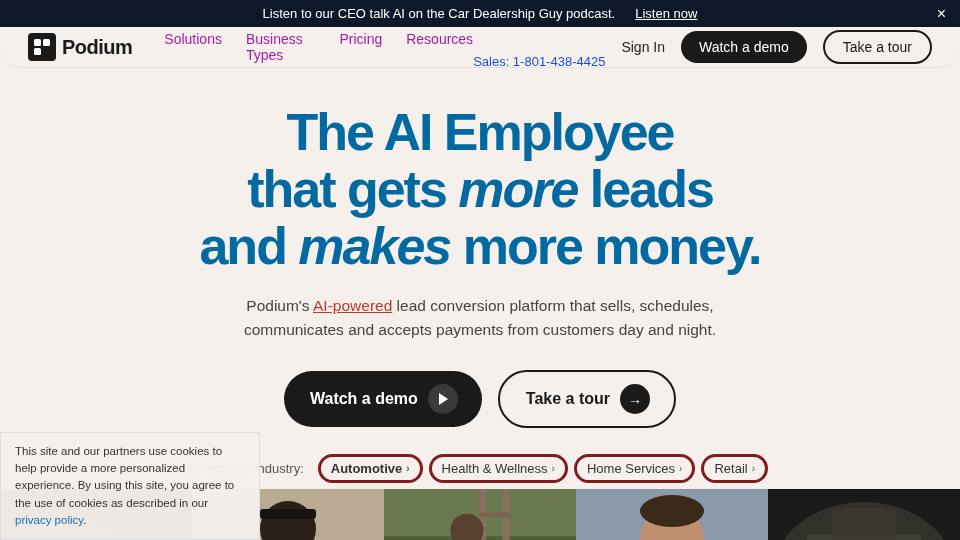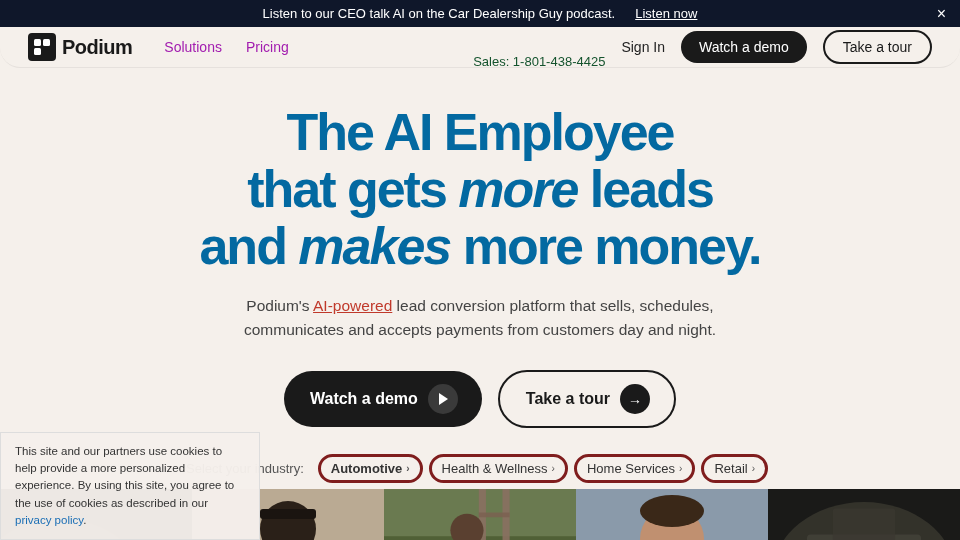--- a/index.html
+++ b/index.html
@@ -72,21 +72,21 @@
       font-weight: 500;
       text-decoration: none;
     }
     #nav-right {
       display: flex;
       align-items: center;
       gap: 16px;
     }
     #sales-phone {
       font-size: 13px;
-      color: #14532d;
+      color: #1d4ed8;
       font-weight: 500;
       cursor: pointer;
       margin-top: 28px;
     }
     #signin-link {
       font-size: 14px;
       color: #222;
       font-weight: 500;
       cursor: pointer;
     }
@@ -298,21 +298,23 @@
     <svg id="logo-icon" viewBox="0 0 28 28" fill="none">
       <rect width="28" height="28" rx="4" fill="#1a1a1a"></rect>
       <rect x="6" y="6" width="7" height="7" rx="1.5" fill="white"></rect>
       <rect x="15" y="6" width="7" height="7" rx="1.5" fill="white"></rect>
       <rect x="6" y="15" width="7" height="7" rx="1.5" fill="white"></rect>
     </svg>
     <span id="logo-text">Podium</span>
   </div>
   <div id="nav-links">
     <a class="nav-link">Solutions</a>
+    <a class="nav-link">Business Types</a>
     <a class="nav-link">Pricing</a>
+    <a class="nav-link">Resources</a>
   </div>
   <div id="nav-right">
     <span id="sales-phone">Sales: 1-801-438-4425</span>
     <span id="signin-link">Sign In</span>
     <button id="watch-demo-btn">Watch a demo</button>
     <button id="take-tour-btn-nav">Take a tour</button>
   </div>
 </nav>
 
 <section id="hero">

